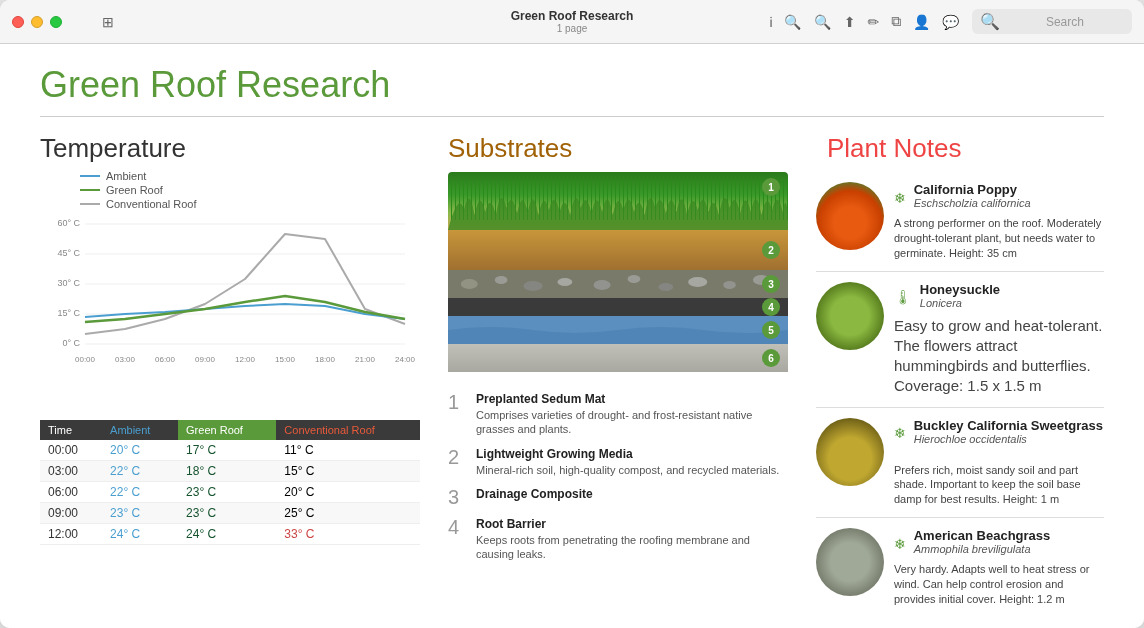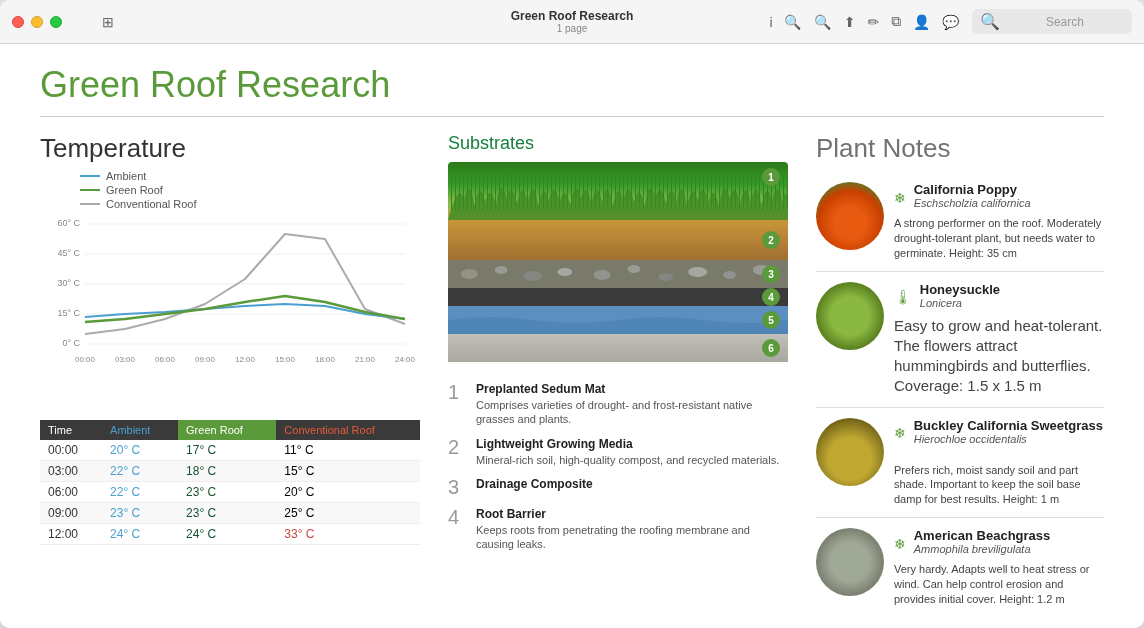--- a/index.html
+++ b/index.html
@@ -187,23 +187,23 @@
       font-size: 12px;
     }
     .temp-table tr:nth-child(even) td { background: #f8f8f8; }
     .ambient { color: #4a9fd0; }
     .greenroof { color: #14532d; }
     .conventional { color: #cc4444; }
     .time-col { color: #333; font-weight: 500; }
 
     
     .substrates-section h2 {
-      font-size: 18px;
+      font-size: 26px;
       font-weight: 300;
-      color: #15803d;
+      color: #a16207;
       margin-bottom: 8px;
     }
 
     .substrate-layers {
       position: relative;
       width: 100%;
       height: 210px;
       overflow: hidden;
       border-radius: 4px;
     }
@@ -302,22 +302,23 @@
     .substrate-text p {
       font-size: 11px;
       color: #555;
       line-height: 1.3;
     }
 
     
     .plants-section h2 {
       font-size: 26px;
       font-weight: 300;
-      color: #737373;
+      color: #ef4444;
       margin-bottom: 8px;
+      margin-left: 11px;
     }
 
     .plant-item {
       display: flex;
       gap: 10px;
       padding: 10px 0;
       border-bottom: 1px solid #ddd;
       align-items: flex-start;
     }
     .plant-img {

